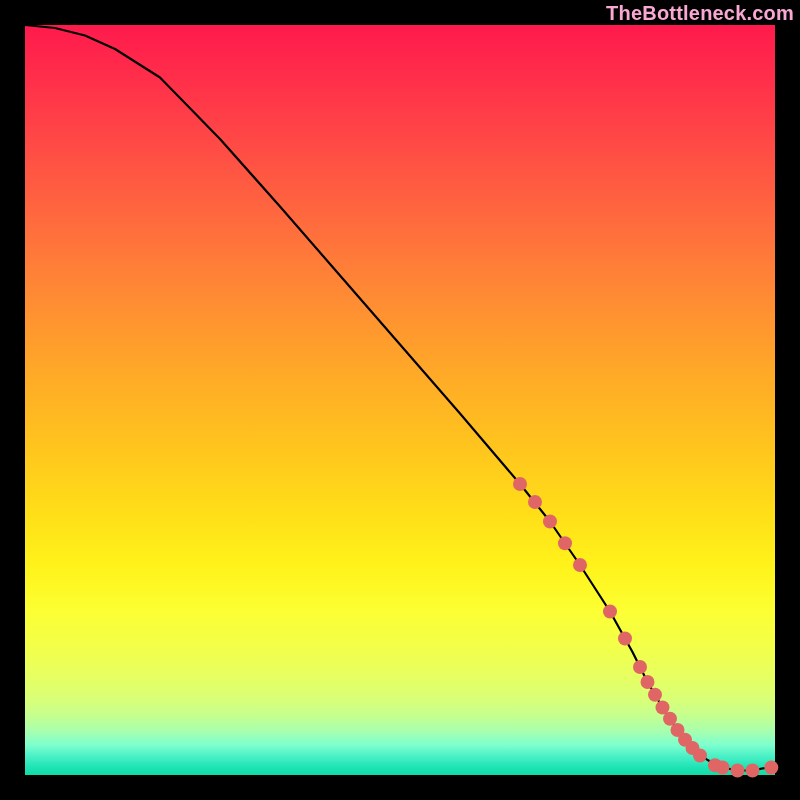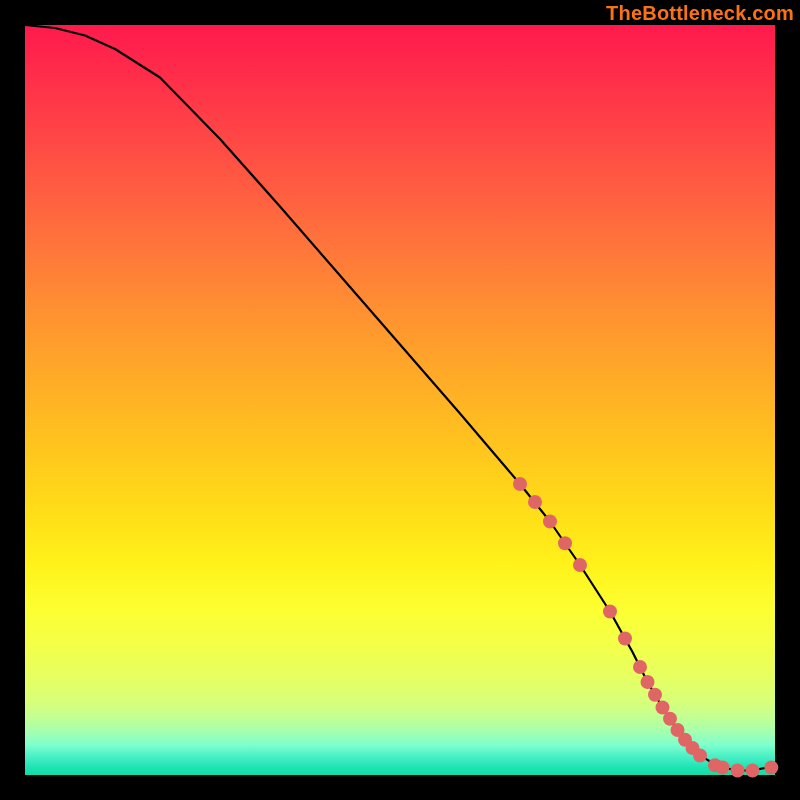--- a/index.html
+++ b/index.html
@@ -66,21 +66,21 @@
     stroke-linejoin: round;
   }
   .marker {
     fill: #e06666;
     stroke: none;
   }
   .watermark {
     position: absolute;
     top: 2px;
     right: 6px;
-    color: #f97316;
+    color: #f9a8d4;
     font-size: 20px;
     font-weight: 600;
     letter-spacing: 0.2px;
     user-select: none;
   }
 </style>
 </head>
 <body>
 
 <div class="stage">

